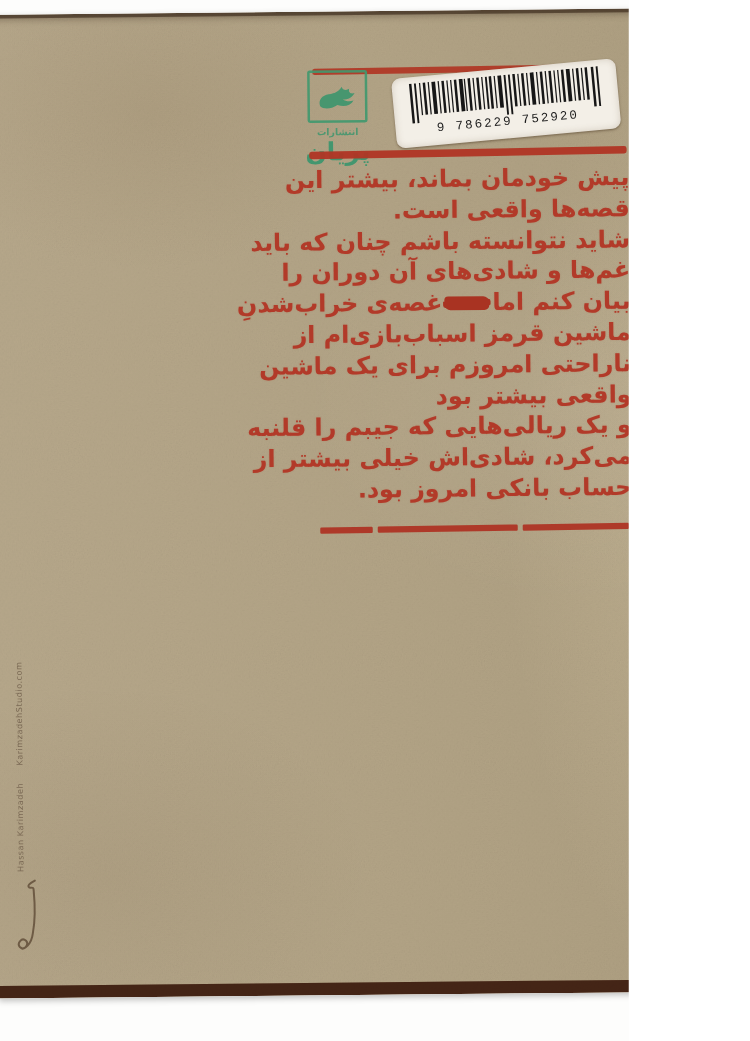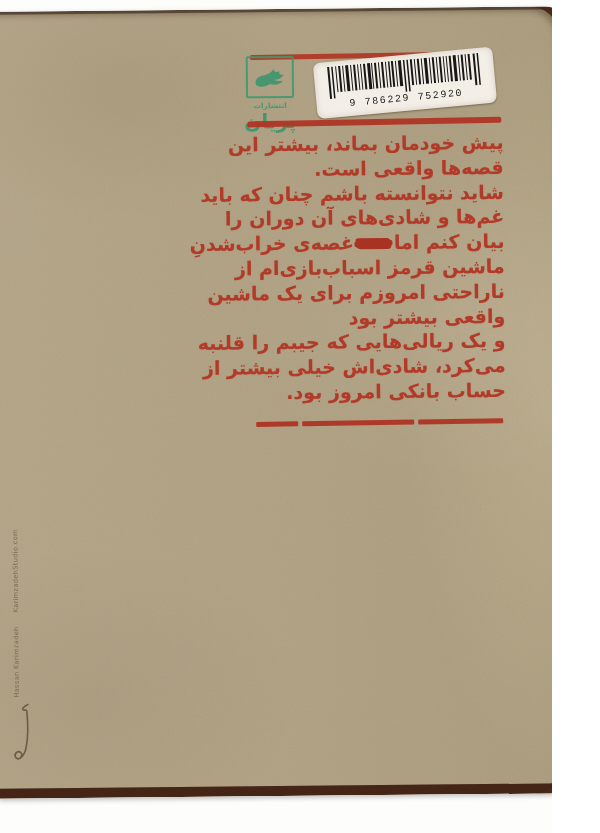--- a/index.html
+++ b/index.html
@@ -1,16 +1,16 @@
 <!DOCTYPE html>
 <html lang="fa"><head>
 <meta charset="utf-8">
 <style>
   html,body{margin:0;padding:0;background:#ffffff;}
-  .photo{position:relative;width:552px;height:833px;background:#fdfdfc;overflow:hidden;
+  .photo{position:relative;width:503px;height:833px;background:#fdfdfc;overflow:hidden;
          font-family:"DejaVu Sans",sans-serif;}
 
   
   .book{position:absolute;left:-6px;top:9px;width:582px;height:787px;
         transform:rotate(-0.55deg);transform-origin:50% 50%;
         border-radius:2px 28px 32px 2px;overflow:hidden;
         background:
           radial-gradient(260px 180px at 130px 80px, rgba(110,85,55,0.10), transparent 70%),
           radial-gradient(320px 240px at 470px 310px, rgba(255,250,235,0.07), transparent 70%),
           radial-gradient(300px 220px at 90px 690px, rgba(95,75,50,0.08), transparent 70%),

